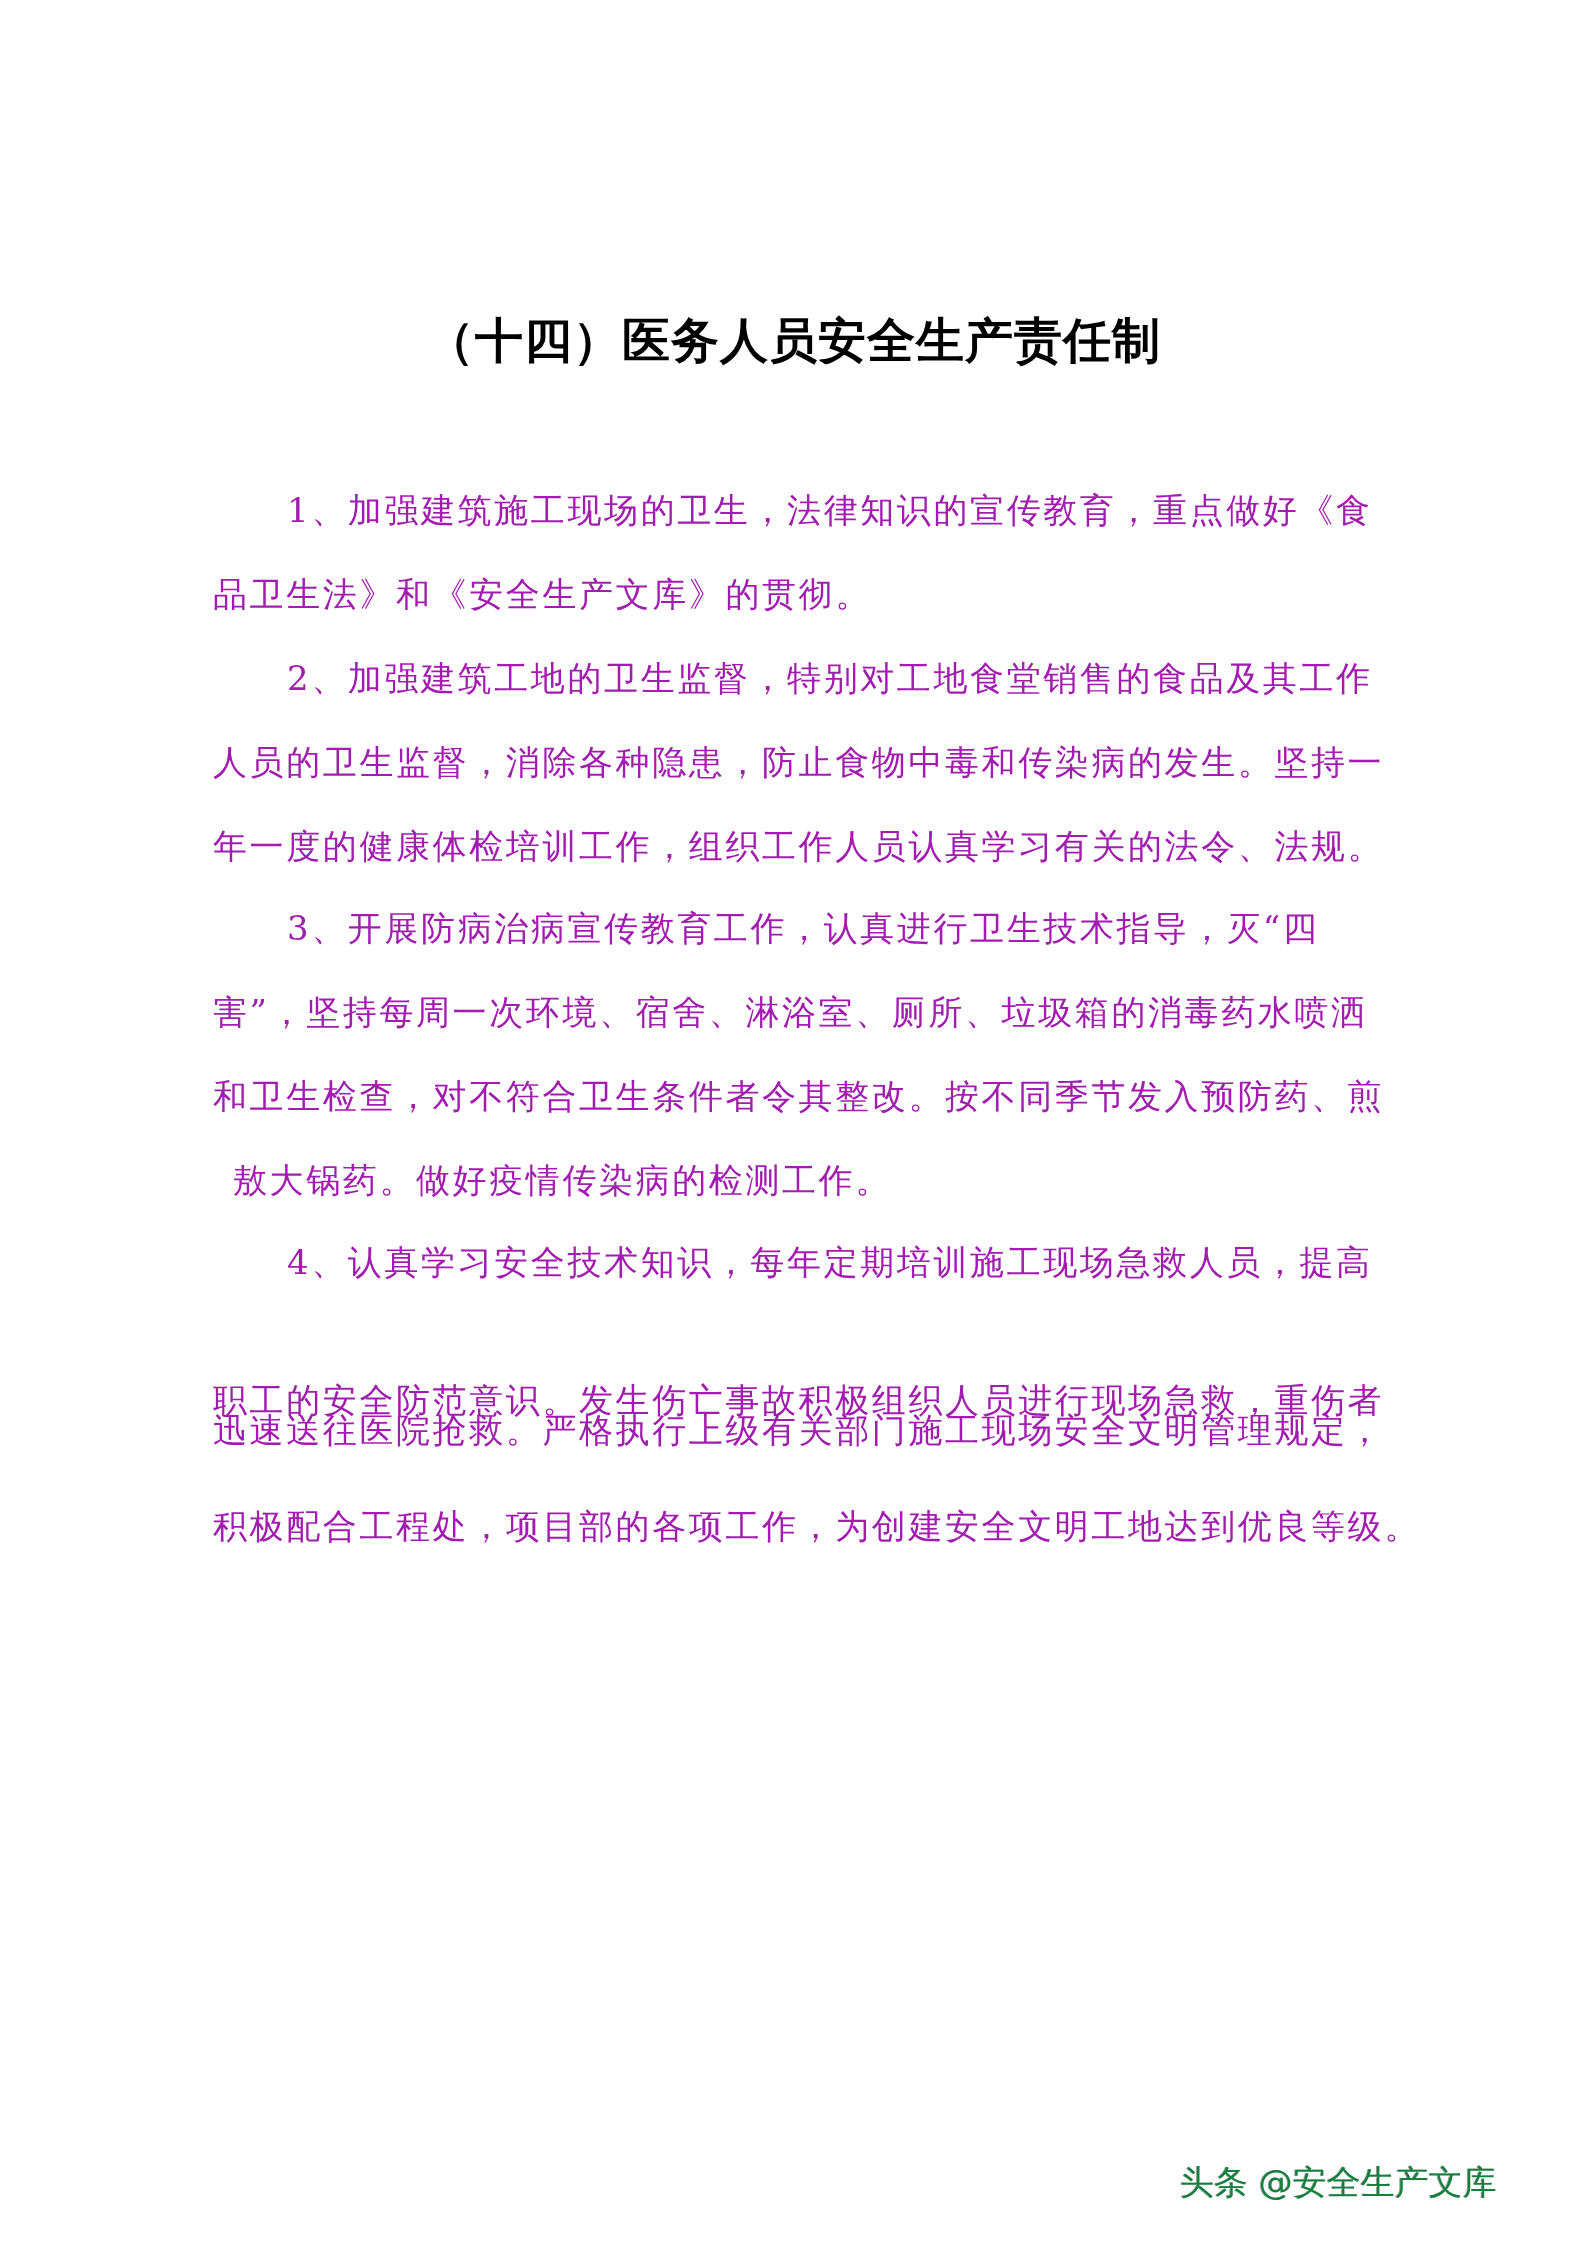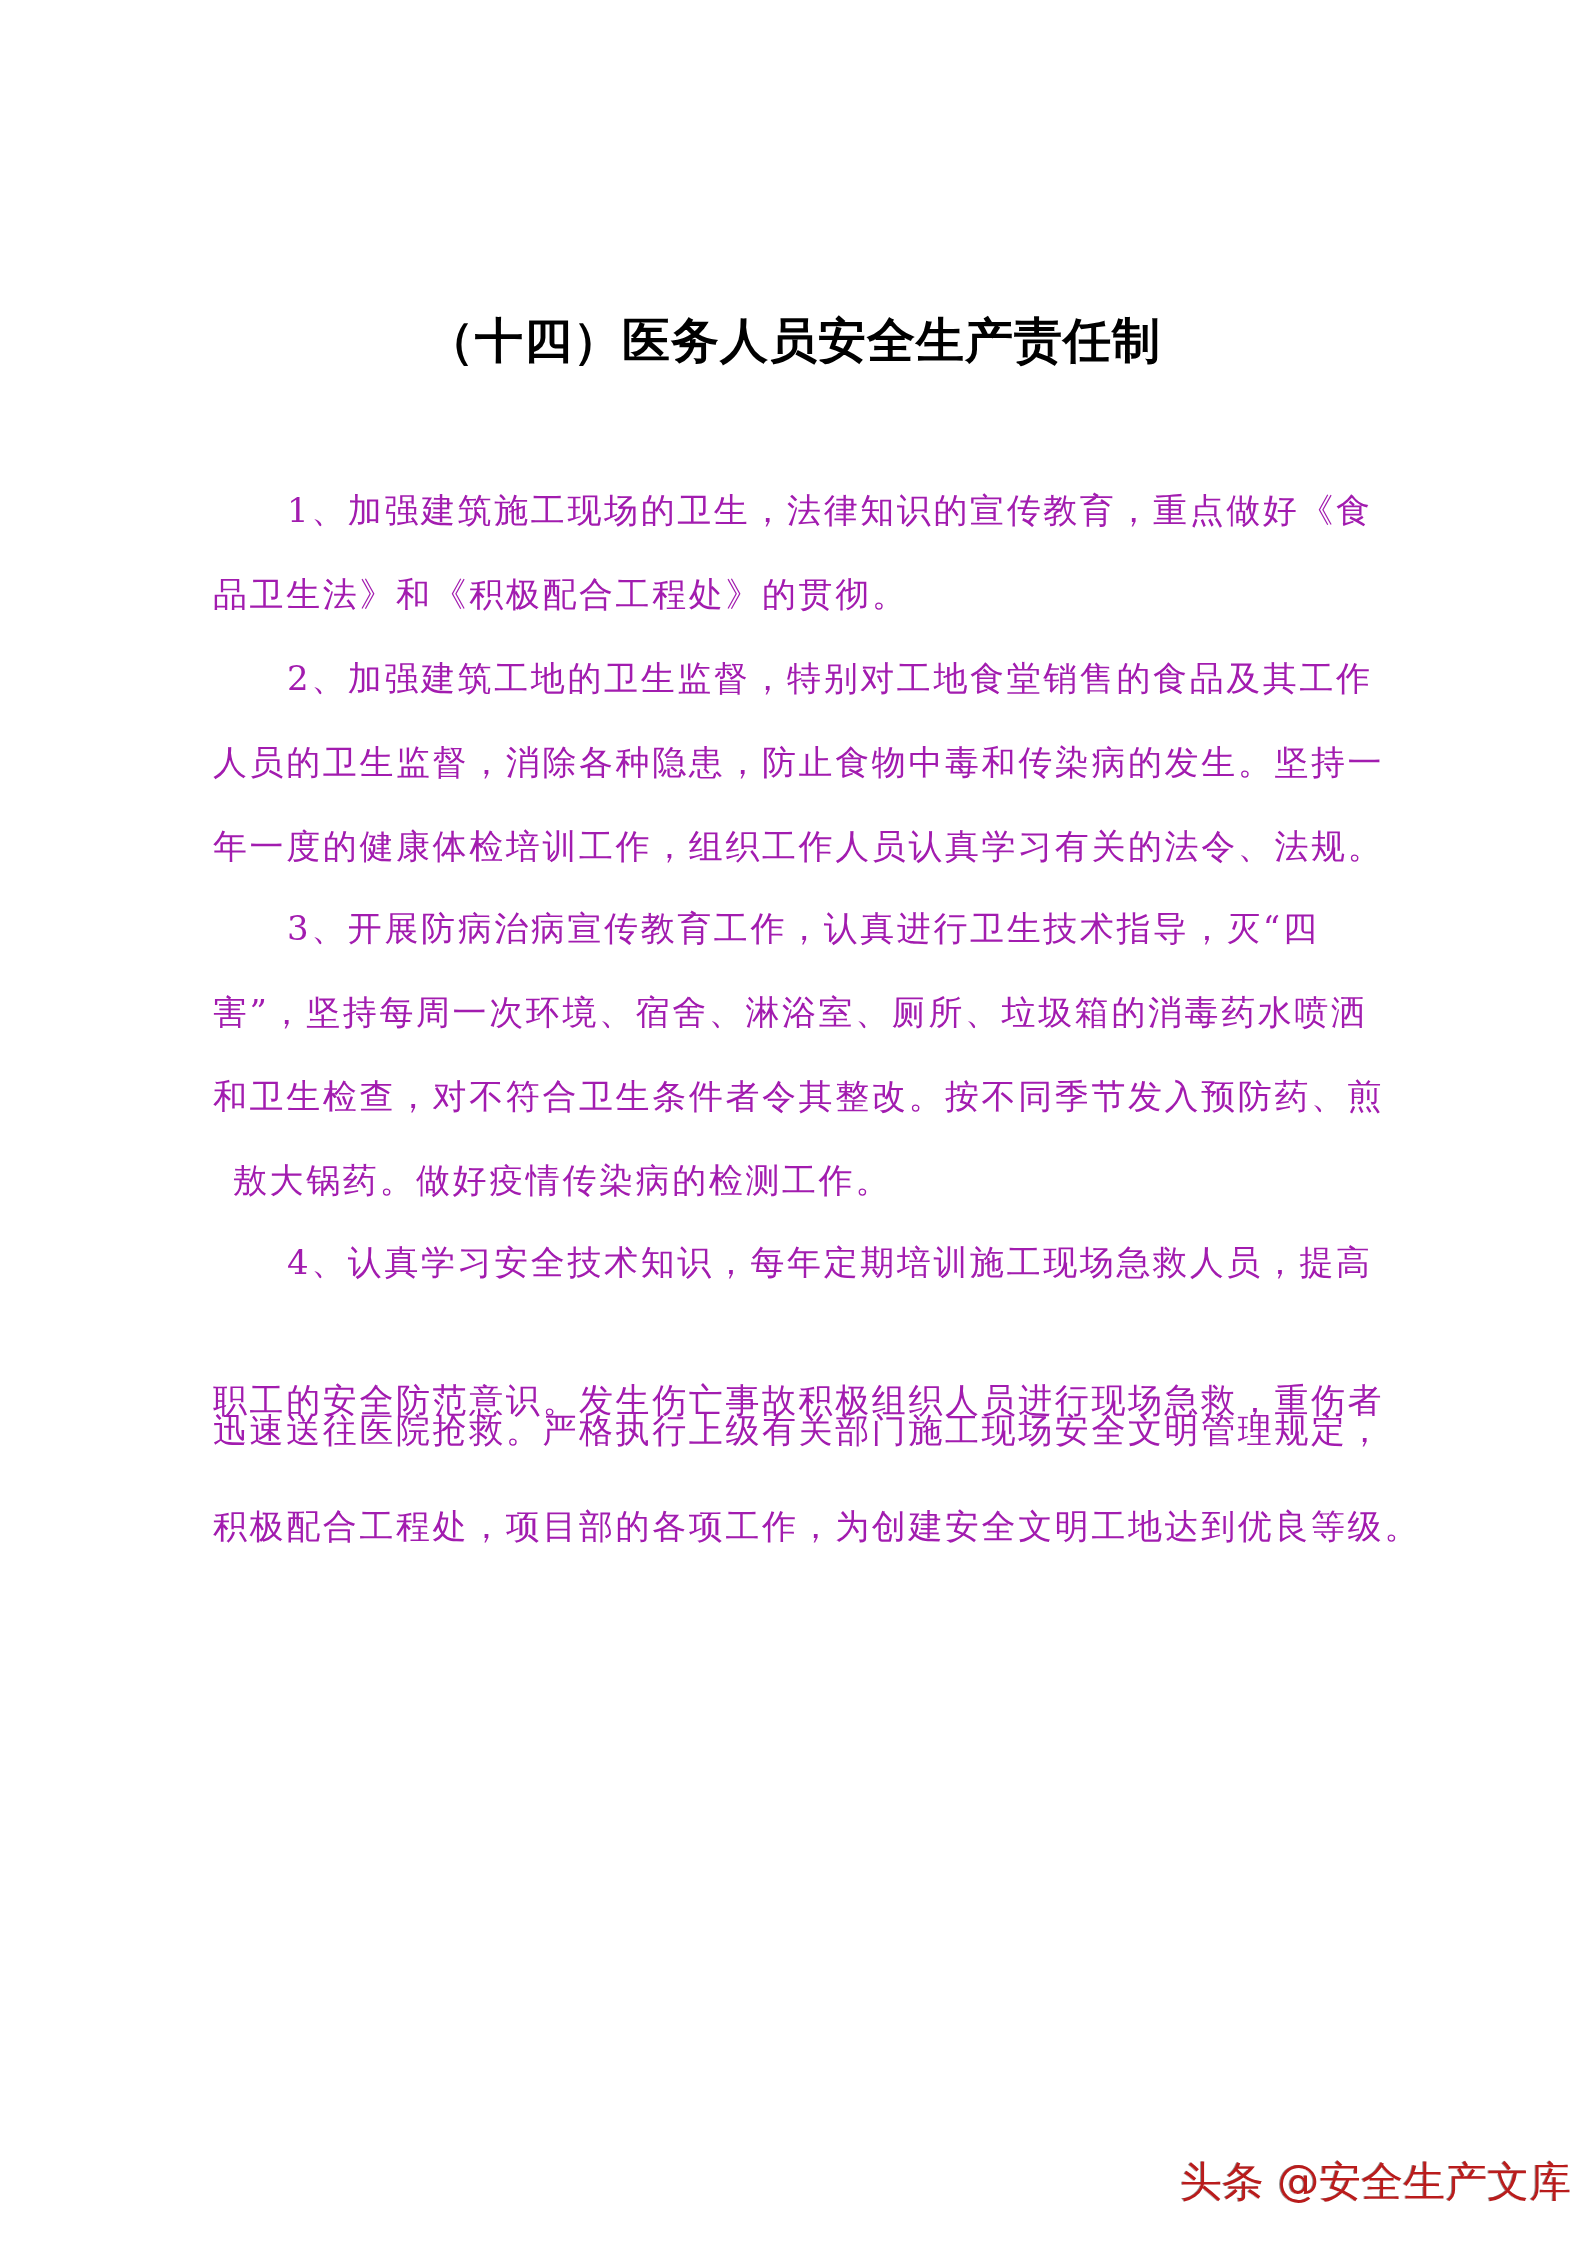--- a/index.html
+++ b/index.html
@@ -45,36 +45,36 @@
     letter-spacing: 2.6px;
   }
   .line.indent {
     left: 287px;
   }
   .watermark {
     position: absolute;
     left: 1180px;
     top: 2158px;
     font-family: "DejaVu Sans", "Liberation Sans", sans-serif;
-    font-size: 42px;
-    color: #b91c1c;
+    font-size: 34px;
+    color: #15803d;
     line-height: 48px;
     white-space: nowrap;
     text-shadow: 1px 1px 0 #ffffff, -1px 0 0 #999999;
   }
 </style>
 </head>
 <body>
 
 <div class="page">
 
   <div class="title">（十四）医务人员安全生产责任制</div>
 
   <div class="line indent" style="top:486px;">1、加强建筑施工现场的卫生，法律知识的宣传教育，重点做好《食</div>
-  <div class="line" style="top:570px;">品卫生法》和《积极配合工程处》的贯彻。</div>
+  <div class="line" style="top:570px;">品卫生法》和《安全生产文库》的贯彻。</div>
 
   <div class="line indent" style="top:654px;">2、加强建筑工地的卫生监督，特别对工地食堂销售的食品及其工作</div>
   <div class="line" style="top:738px;">人员的卫生监督，消除各种隐患，防止食物中毒和传染病的发生。坚持一</div>
   <div class="line" style="top:822px;">年一度的健康体检培训工作，组织工作人员认真学习有关的法令、法规。</div>
 
   <div class="line indent" style="top:904px;">3、开展防病治病宣传教育工作，认真进行卫生技术指导，灭“四</div>
   <div class="line" style="top:988px;">害”，坚持每周一次环境、宿舍、淋浴室、厕所、垃圾箱的消毒药水喷洒</div>
   <div class="line" style="top:1072px;">和卫生检查，对不符合卫生条件者令其整改。按不同季节发入预防药、煎</div>
   <div class="line" style="top:1156px;margin-left:20px;">敖大锅药。做好疫情传染病的检测工作。</div>
 

